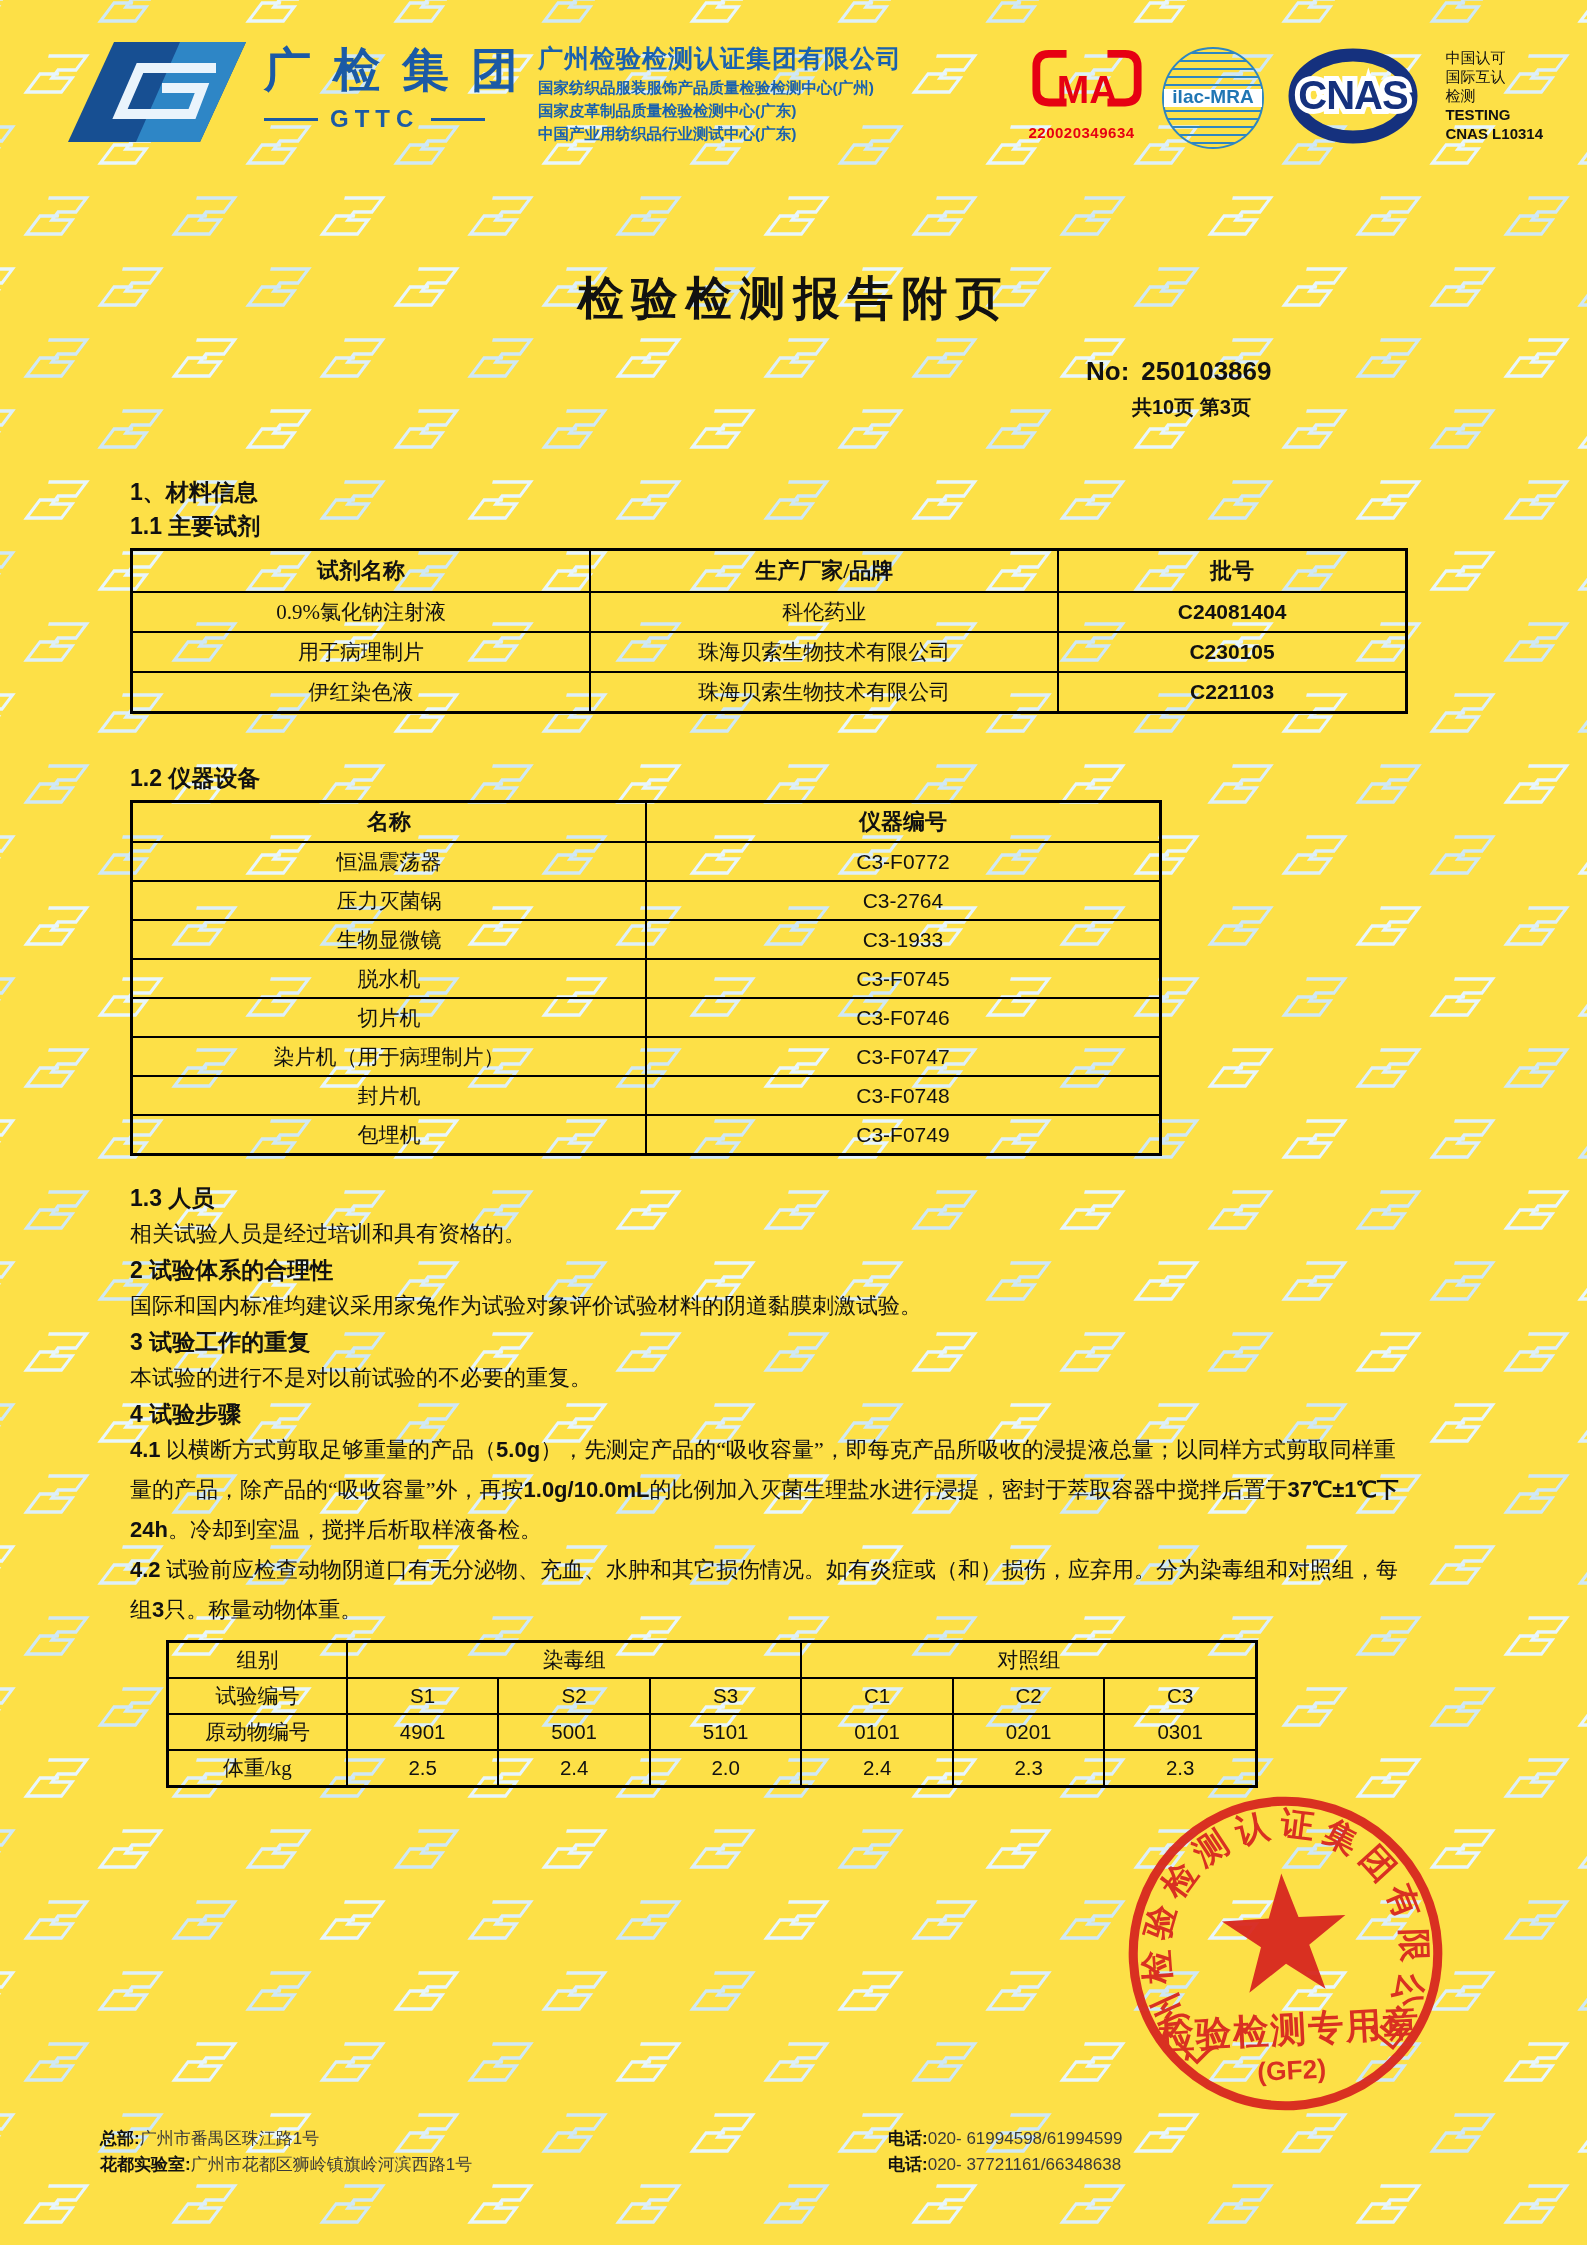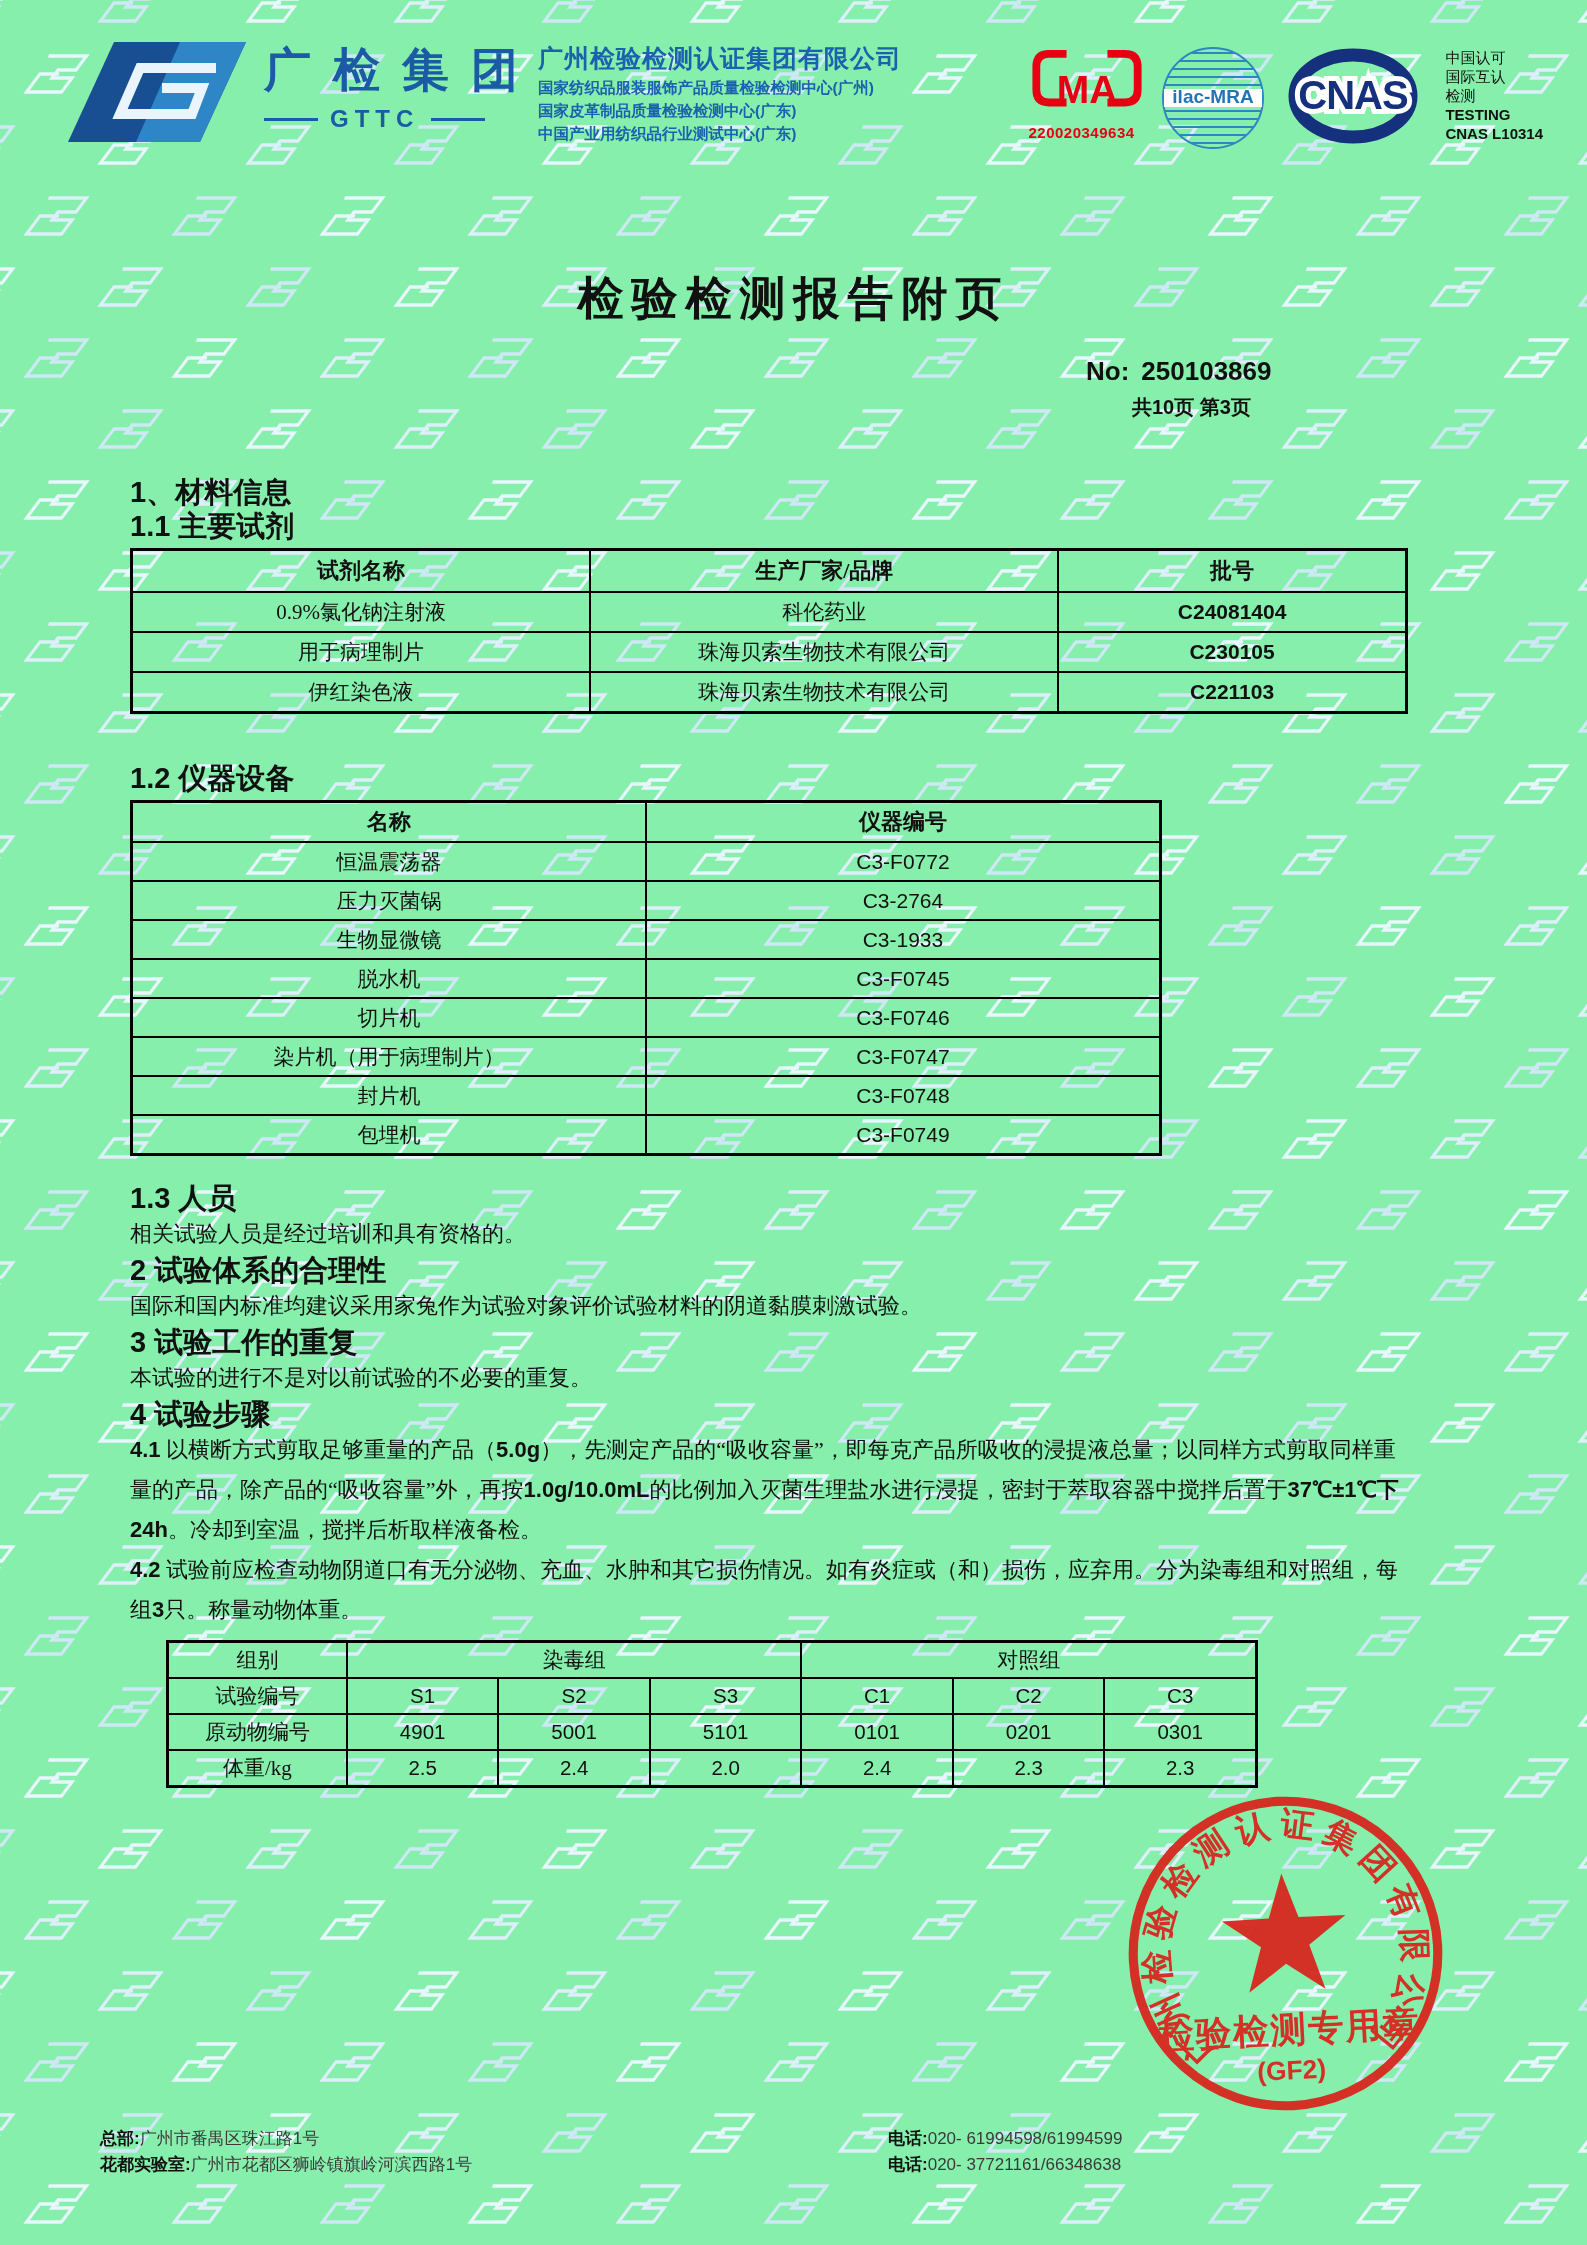--- a/index.html
+++ b/index.html
@@ -1,16 +1,16 @@
 <!DOCTYPE html>
 <html><head>
 <meta charset="utf-8">
 <style>
   html,body{margin:0;padding:0;background:#fff;}
-  .page{position:relative;width:1587px;height:2245px;background:#86efac;overflow:hidden;
+  .page{position:relative;width:1587px;height:2245px;background:#fde047;overflow:hidden;
         font-family:"Liberation Sans",sans-serif;color:#111;}
   #wm{position:absolute;inset:0;z-index:0;pointer-events:none;}
   .wm-m{position:absolute;transform:skewX(-14deg);}
   .layer{position:absolute;inset:0;z-index:1;}
 
   
   .hdr{position:absolute;top:38px;left:58px;right:44px;display:flex;align-items:flex-start;}
   .logo-wrap{display:flex;align-items:flex-start;}
   .brand-col{margin-left:14px;margin-top:8px;text-align:center;}
   .brand-chars{font-size:47px;font-weight:900;color:#1b5aa5;letter-spacing:22px;line-height:1;white-space:nowrap;margin-right:-22px;}
@@ -30,21 +30,21 @@
   
   .title{position:absolute;top:268px;left:0;right:0;text-align:center;
          font-family:"Liberation Serif",serif;font-size:46px;font-weight:900;letter-spacing:8px;}
   .no-block{position:absolute;top:356px;left:1086px;}
   .no-line{font-size:26px;font-weight:800;white-space:nowrap;}
   .no-line .nl{margin-right:12px;}
   .page-line{font-size:20px;font-weight:600;margin-top:7px;margin-left:46px;white-space:nowrap;}
 
   
   .main{position:absolute;top:476px;left:130px;width:1284px;}
-  .h{font-size:29px;font-weight:800;line-height:32px;}
+  .h{font-size:23px;font-weight:800;line-height:32px;}
   .p{font-family:"Liberation Serif",serif;font-size:22px;line-height:40px;}
   .bseg{font-weight:800;font-family:"Liberation Sans",sans-serif;}
 
   table.t{border-collapse:collapse;border:3px solid #000;}
   table.t th,table.t td{border:2px solid #000;text-align:center;padding:0;}
   .t1{width:1278px;margin-top:6px;}
   .t1 th{height:40px;font-family:"Liberation Serif",serif;font-size:22px;font-weight:700;}
   .t1 td{height:38px;font-family:"Liberation Serif",serif;font-size:21px;}
   .t1 .c0{width:460px;} .t1 .c1{width:470px;} .t1 .c2{width:348px;}
   .t1 td.num{font-family:"Liberation Sans",sans-serif;font-weight:800;font-size:21px;}

